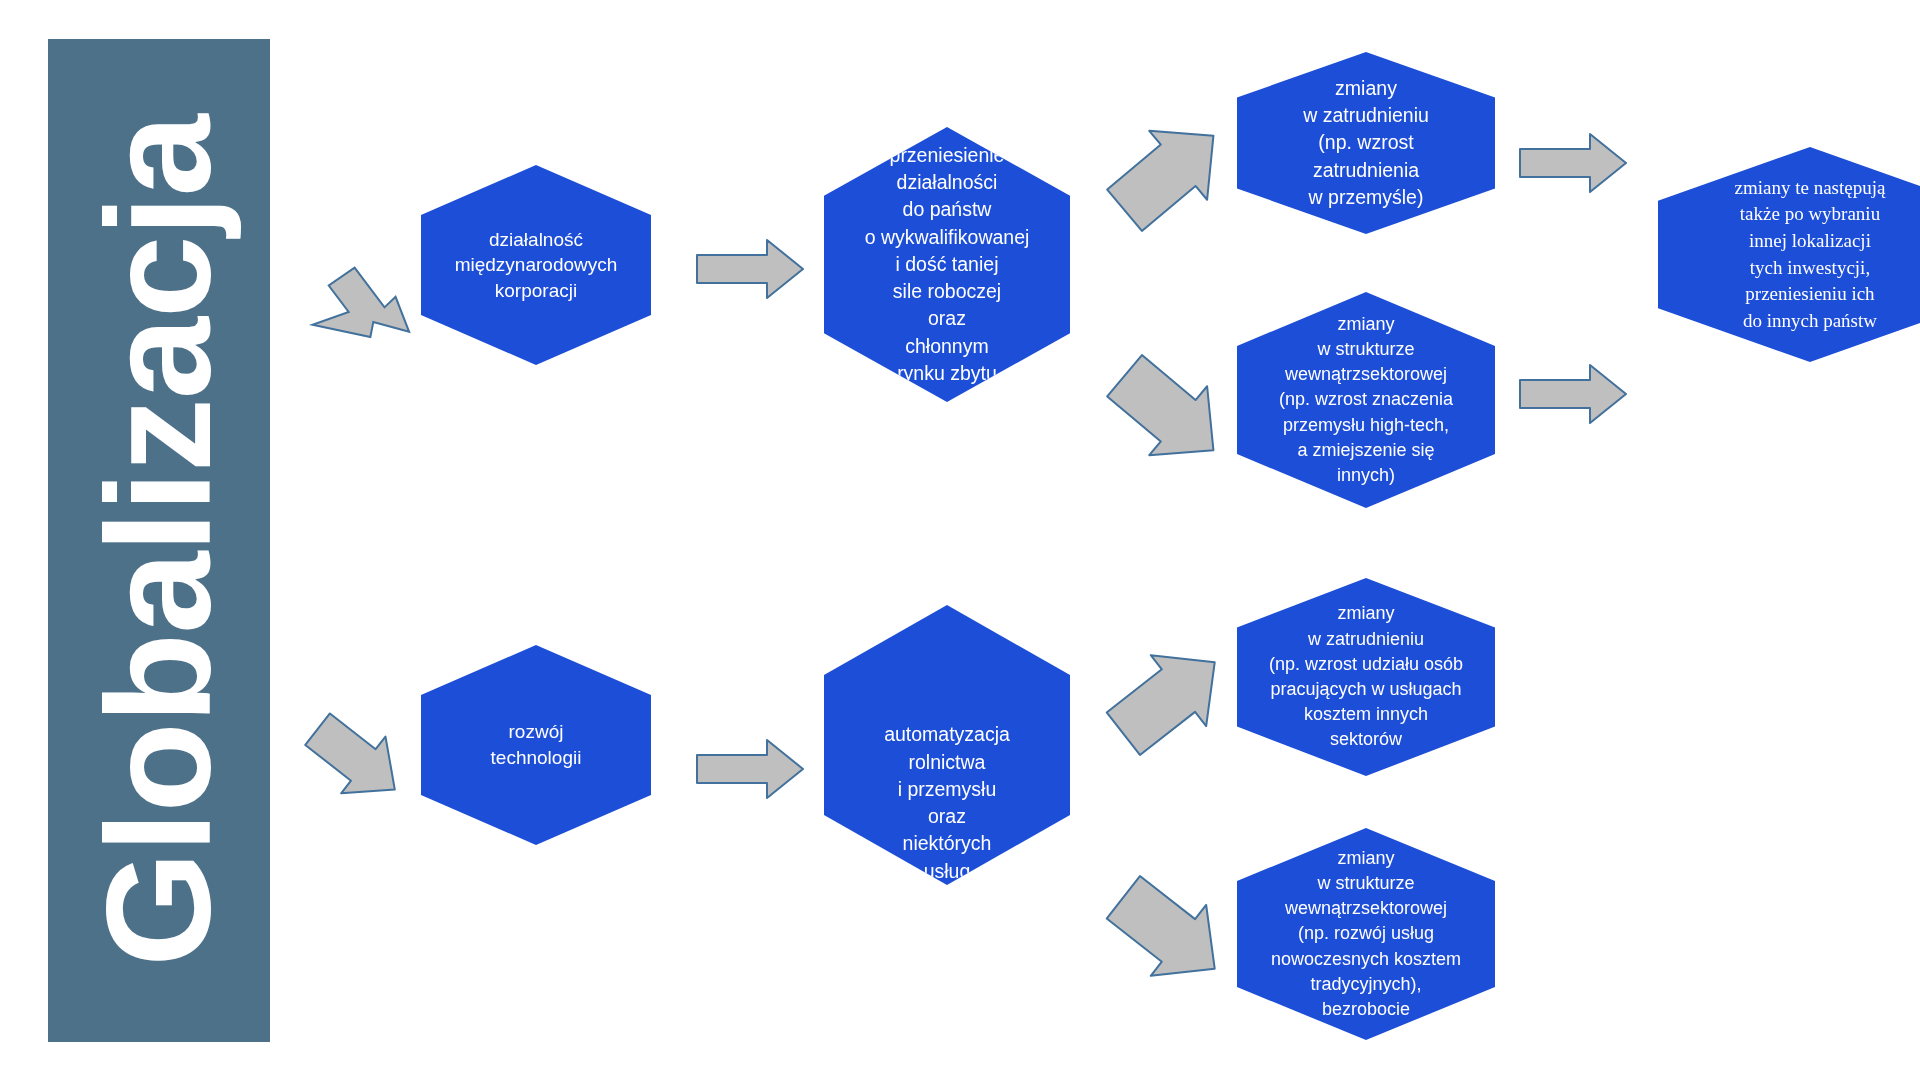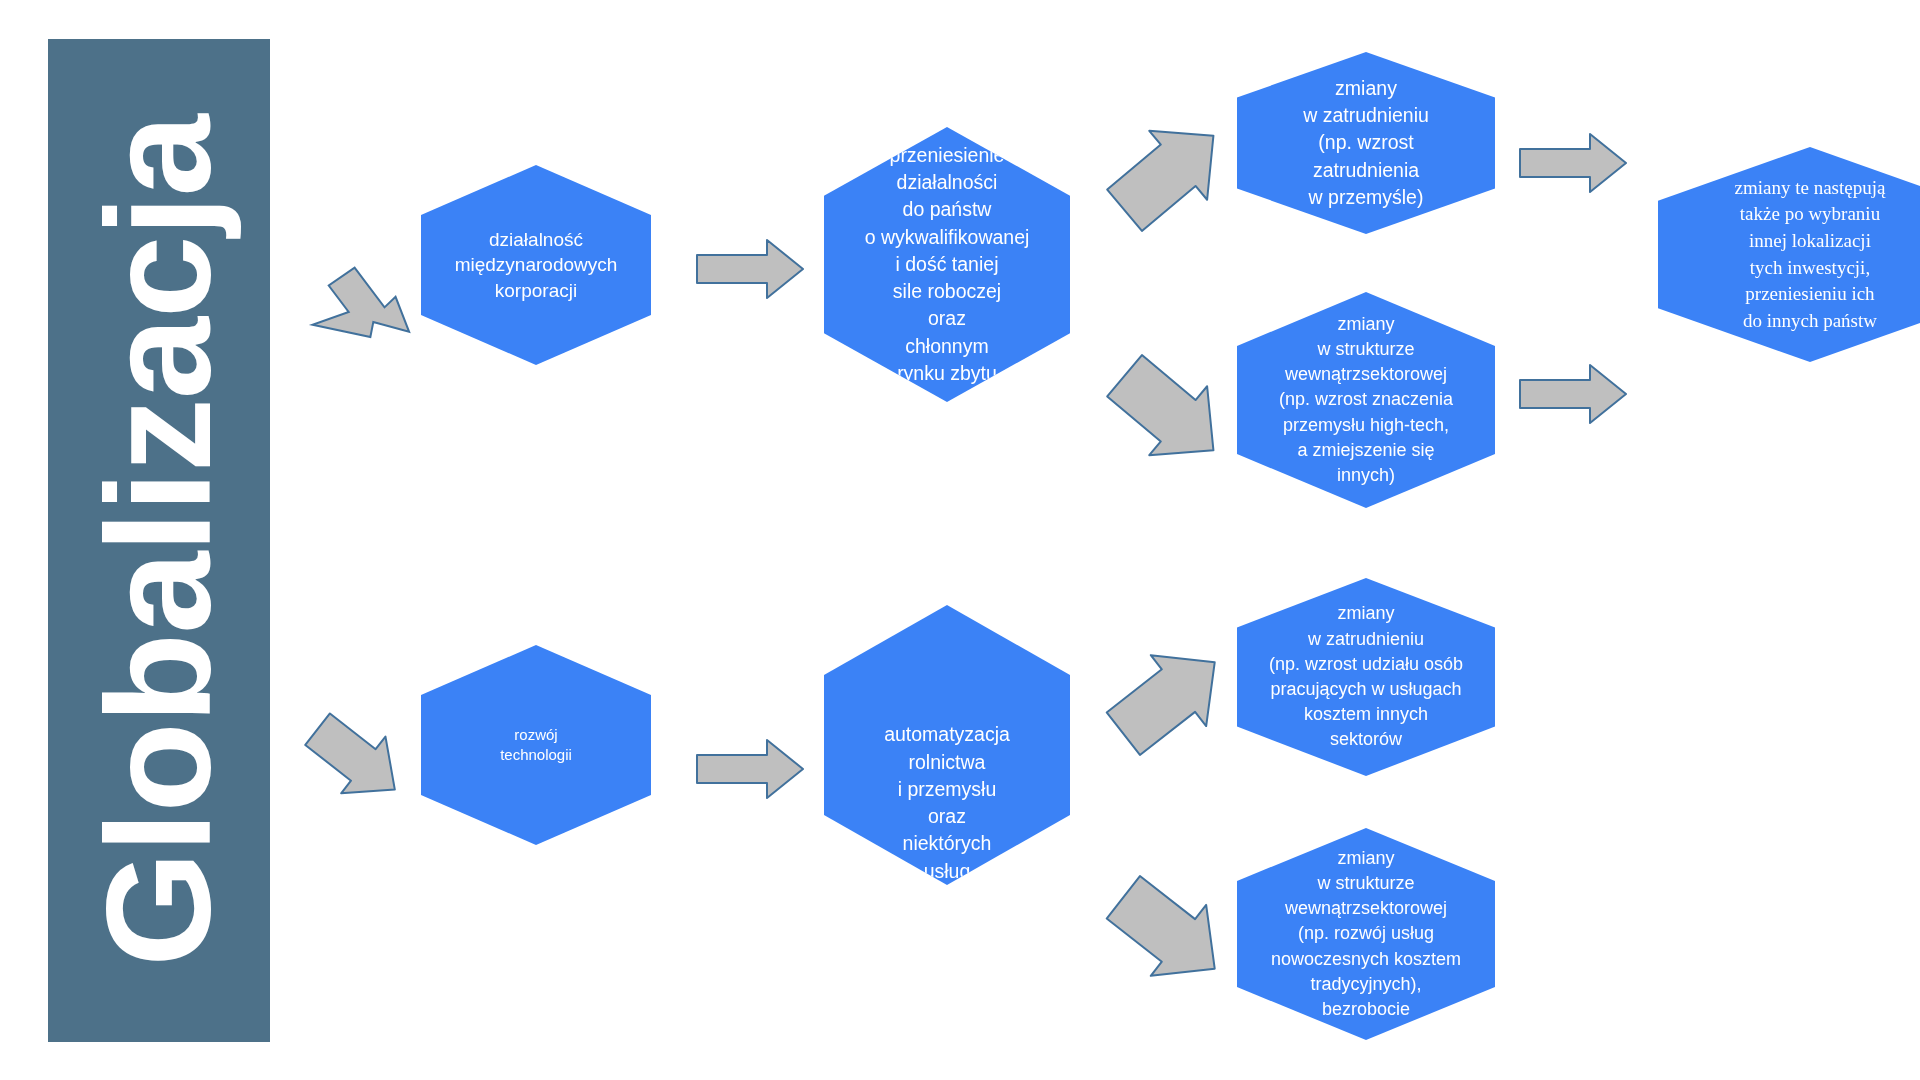--- a/index.html
+++ b/index.html
@@ -37,21 +37,21 @@
     line-height: 1;
     letter-spacing: -1px;
     white-space: nowrap;
     transform: rotate(-90deg);
     transform-origin: center center;
   }
 
   
   .hex {
     position: absolute;
-    background: #3b82f6;
+    background: #1d4ed8;
     -webkit-clip-path: polygon(50% 0%, 100% 25%, 100% 75%, 50% 100%, 0% 75%, 0% 25%);
     clip-path: polygon(50% 0%, 100% 25%, 100% 75%, 50% 100%, 0% 75%, 0% 25%);
     display: flex;
     align-items: center;
     justify-content: center;
     box-sizing: border-box;
   }
   .hex .hex-label {
     color: #ffffff;
     text-align: center;
@@ -188,21 +188,21 @@
 
   <div class="hex" style="left:1658px; top:147px; width:304px; height:215px; font-size:19px; line-height:1.4;font-family:Liberation Serif, serif;">
     <div class="hex-label">zmiany te następują
 także po wybraniu
 innej lokalizacji
 tych inwestycji,
 przeniesieniu ich
 do innych państw</div>
   </div>
 
-  <div class="hex bold" style="left:421px; top:645px; width:230px; height:200px; font-size:15px; line-height:1.35;">
+  <div class="hex bold" style="left:421px; top:645px; width:230px; height:200px; font-size:19px; line-height:1.35;">
     <div class="hex-label">rozwój
 technologii</div>
   </div>
 
   <div class="hex" style="left:824px; top:605px; width:246px; height:280px; font-size:19.5px; line-height:1.4;align-items:flex-end;">
     <div class="hex-label">automatyzacja
 rolnictwa
 i przemysłu
 oraz
 niektórych

